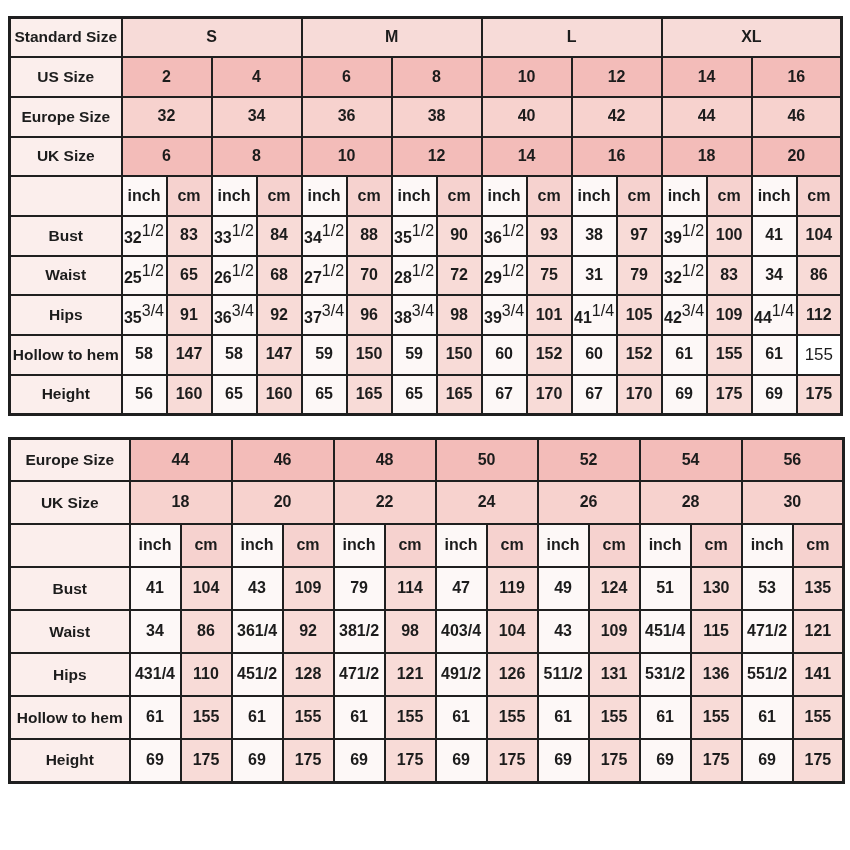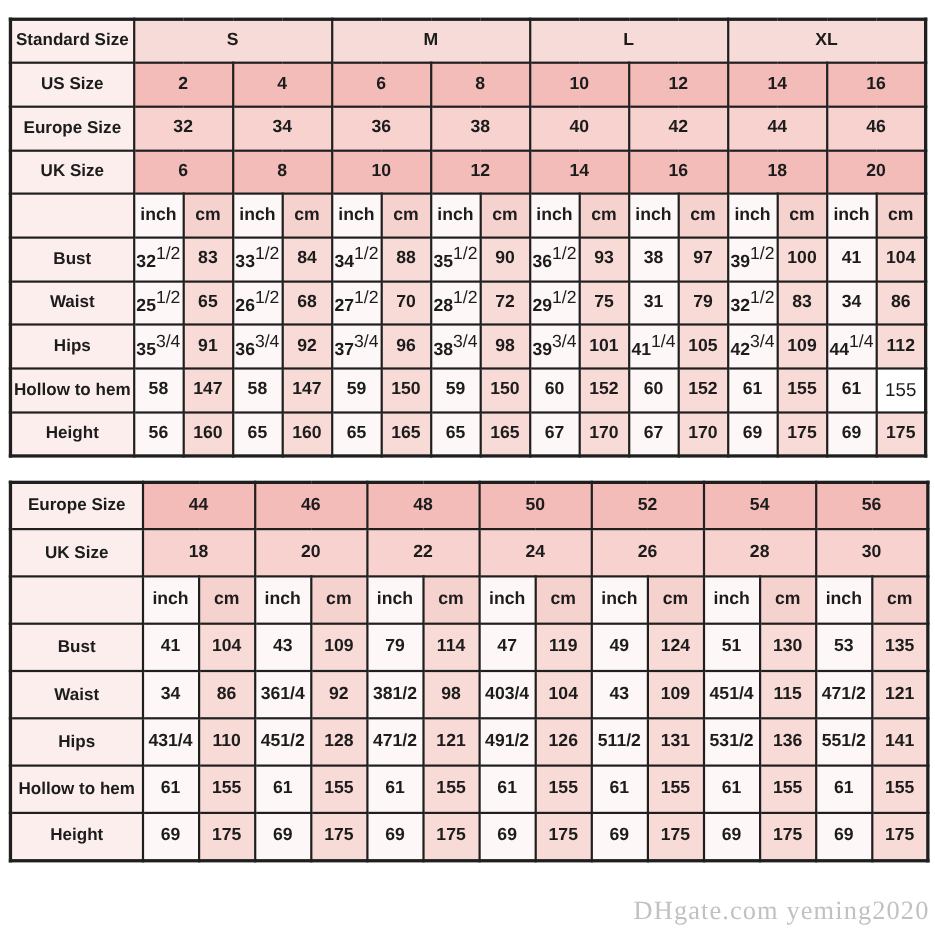--- a/index.html
+++ b/index.html
@@ -393,14 +393,13 @@
           <td class="c-cm">175</td>
           <td class="c-inch">69</td>
           <td class="c-cm">175</td>
           <td class="c-inch">69</td>
           <td class="c-cm">175</td>
           <td class="c-inch">69</td>
           <td class="c-cm">175</td>
         </tr>
       </tbody>
     </table>
-  <div class="watermark">DHgate.com yeming2020</div>
 </div>
 
 </body></html>

